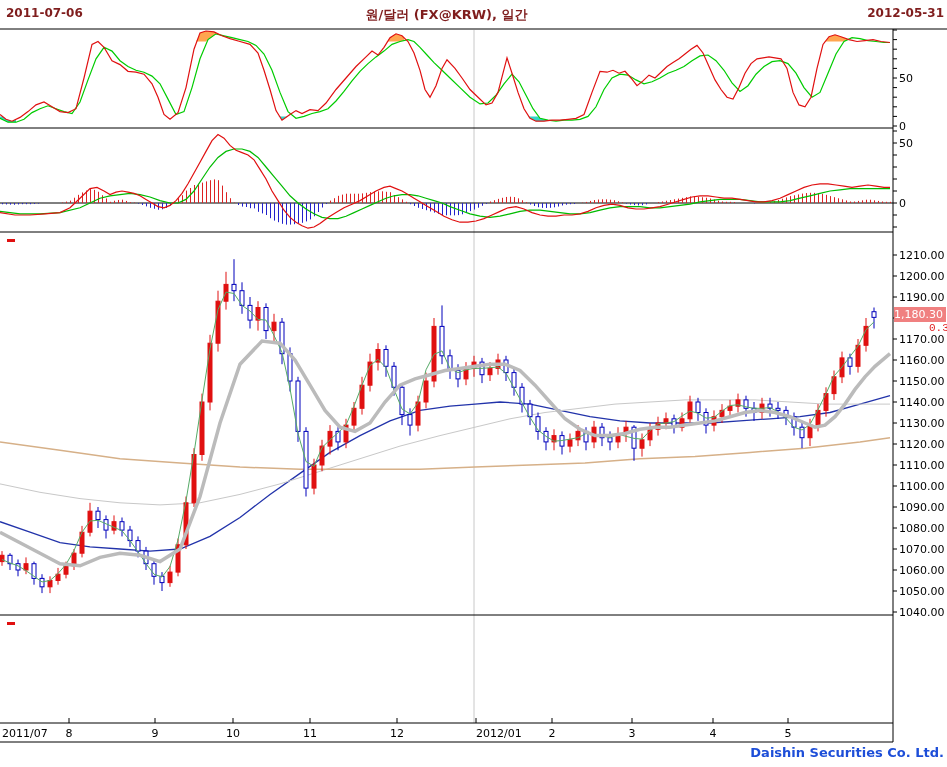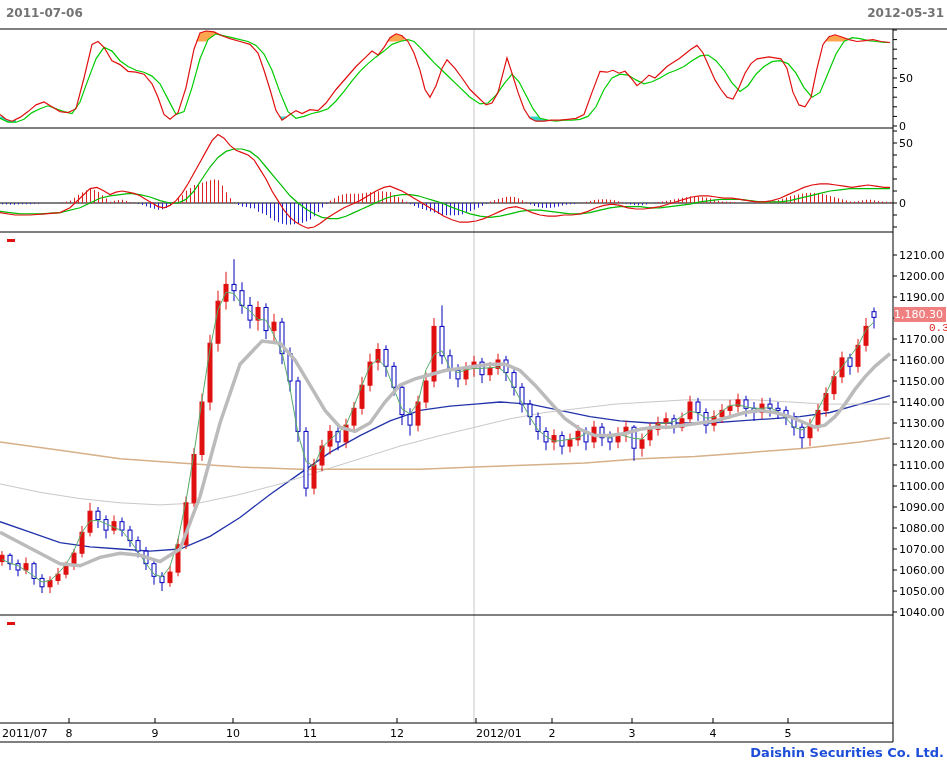--- a/index.html
+++ b/index.html
@@ -1,33 +1,34 @@
 <!DOCTYPE html>
 <html><head>
 <meta charset="utf-8">
 <style>
   html,body{margin:0;padding:0;background:#fff;}
   .chart-root{position:relative;width:947px;height:767px;background:#fff;overflow:hidden;
     font-family:"DejaVu Sans","Liberation Sans",sans-serif;}
-  .hdr{position:absolute;top:6px;font-size:12px;font-weight:bold;color:#737373;white-space:nowrap;}
+  .hdr{position:absolute;top:6px;font-size:12px;font-weight:bold;color:#7f1d1d;white-space:nowrap;}
   .hdr-left{left:6px;}
   .hdr-center{left:0;right:54px;text-align:center;font-size:13px;}
   .hdr-right{right:3px;text-align:right;}
   #plot{position:absolute;left:0;top:0;}
   .badge{position:absolute;left:894px;top:307px;width:52px;height:15px;background:#f08080;
     color:#fff;font-size:11px;line-height:15px;text-align:left;padding-right:2px;box-sizing:border-box;}
   .pct{position:absolute;left:894px;top:322px;width:72px;height:13px;background:#fff;color:#e02020;
     font-size:11px;line-height:13px;text-align:right;padding-right:4px;box-sizing:border-box;font-family:Liberation Mono, monospace;}
   .footer{position:absolute;right:3px;top:745px;font-size:13px;font-weight:bold;color:#1d4ed8;}
 </style>
 </head>
 <body>
 
 <div class="chart-root">
   <div class="hdr hdr-left">2011-07-06</div>
+  <div class="hdr hdr-center">원/달러 (FX@KRW), 일간</div>
   <div class="hdr hdr-right">2012-05-31</div>
 
   <svg id="plot" width="947" height="767">
       <g>
         <line x1="474" y1="30" x2="474" y2="723" stroke="#c8c8c8" stroke-width="1"></line>
         <line x1="0" y1="29" x2="947" y2="29" stroke="#000000" stroke-width="1"></line>
         <line x1="0" y1="128" x2="893" y2="128" stroke="#000000" stroke-width="1"></line>
         <line x1="0" y1="232" x2="893" y2="232" stroke="#000000" stroke-width="1"></line>
         <line x1="0" y1="615" x2="893" y2="615" stroke="#000000" stroke-width="1"></line>
         <line x1="0" y1="723" x2="893" y2="723" stroke="#000000" stroke-width="1"></line>

